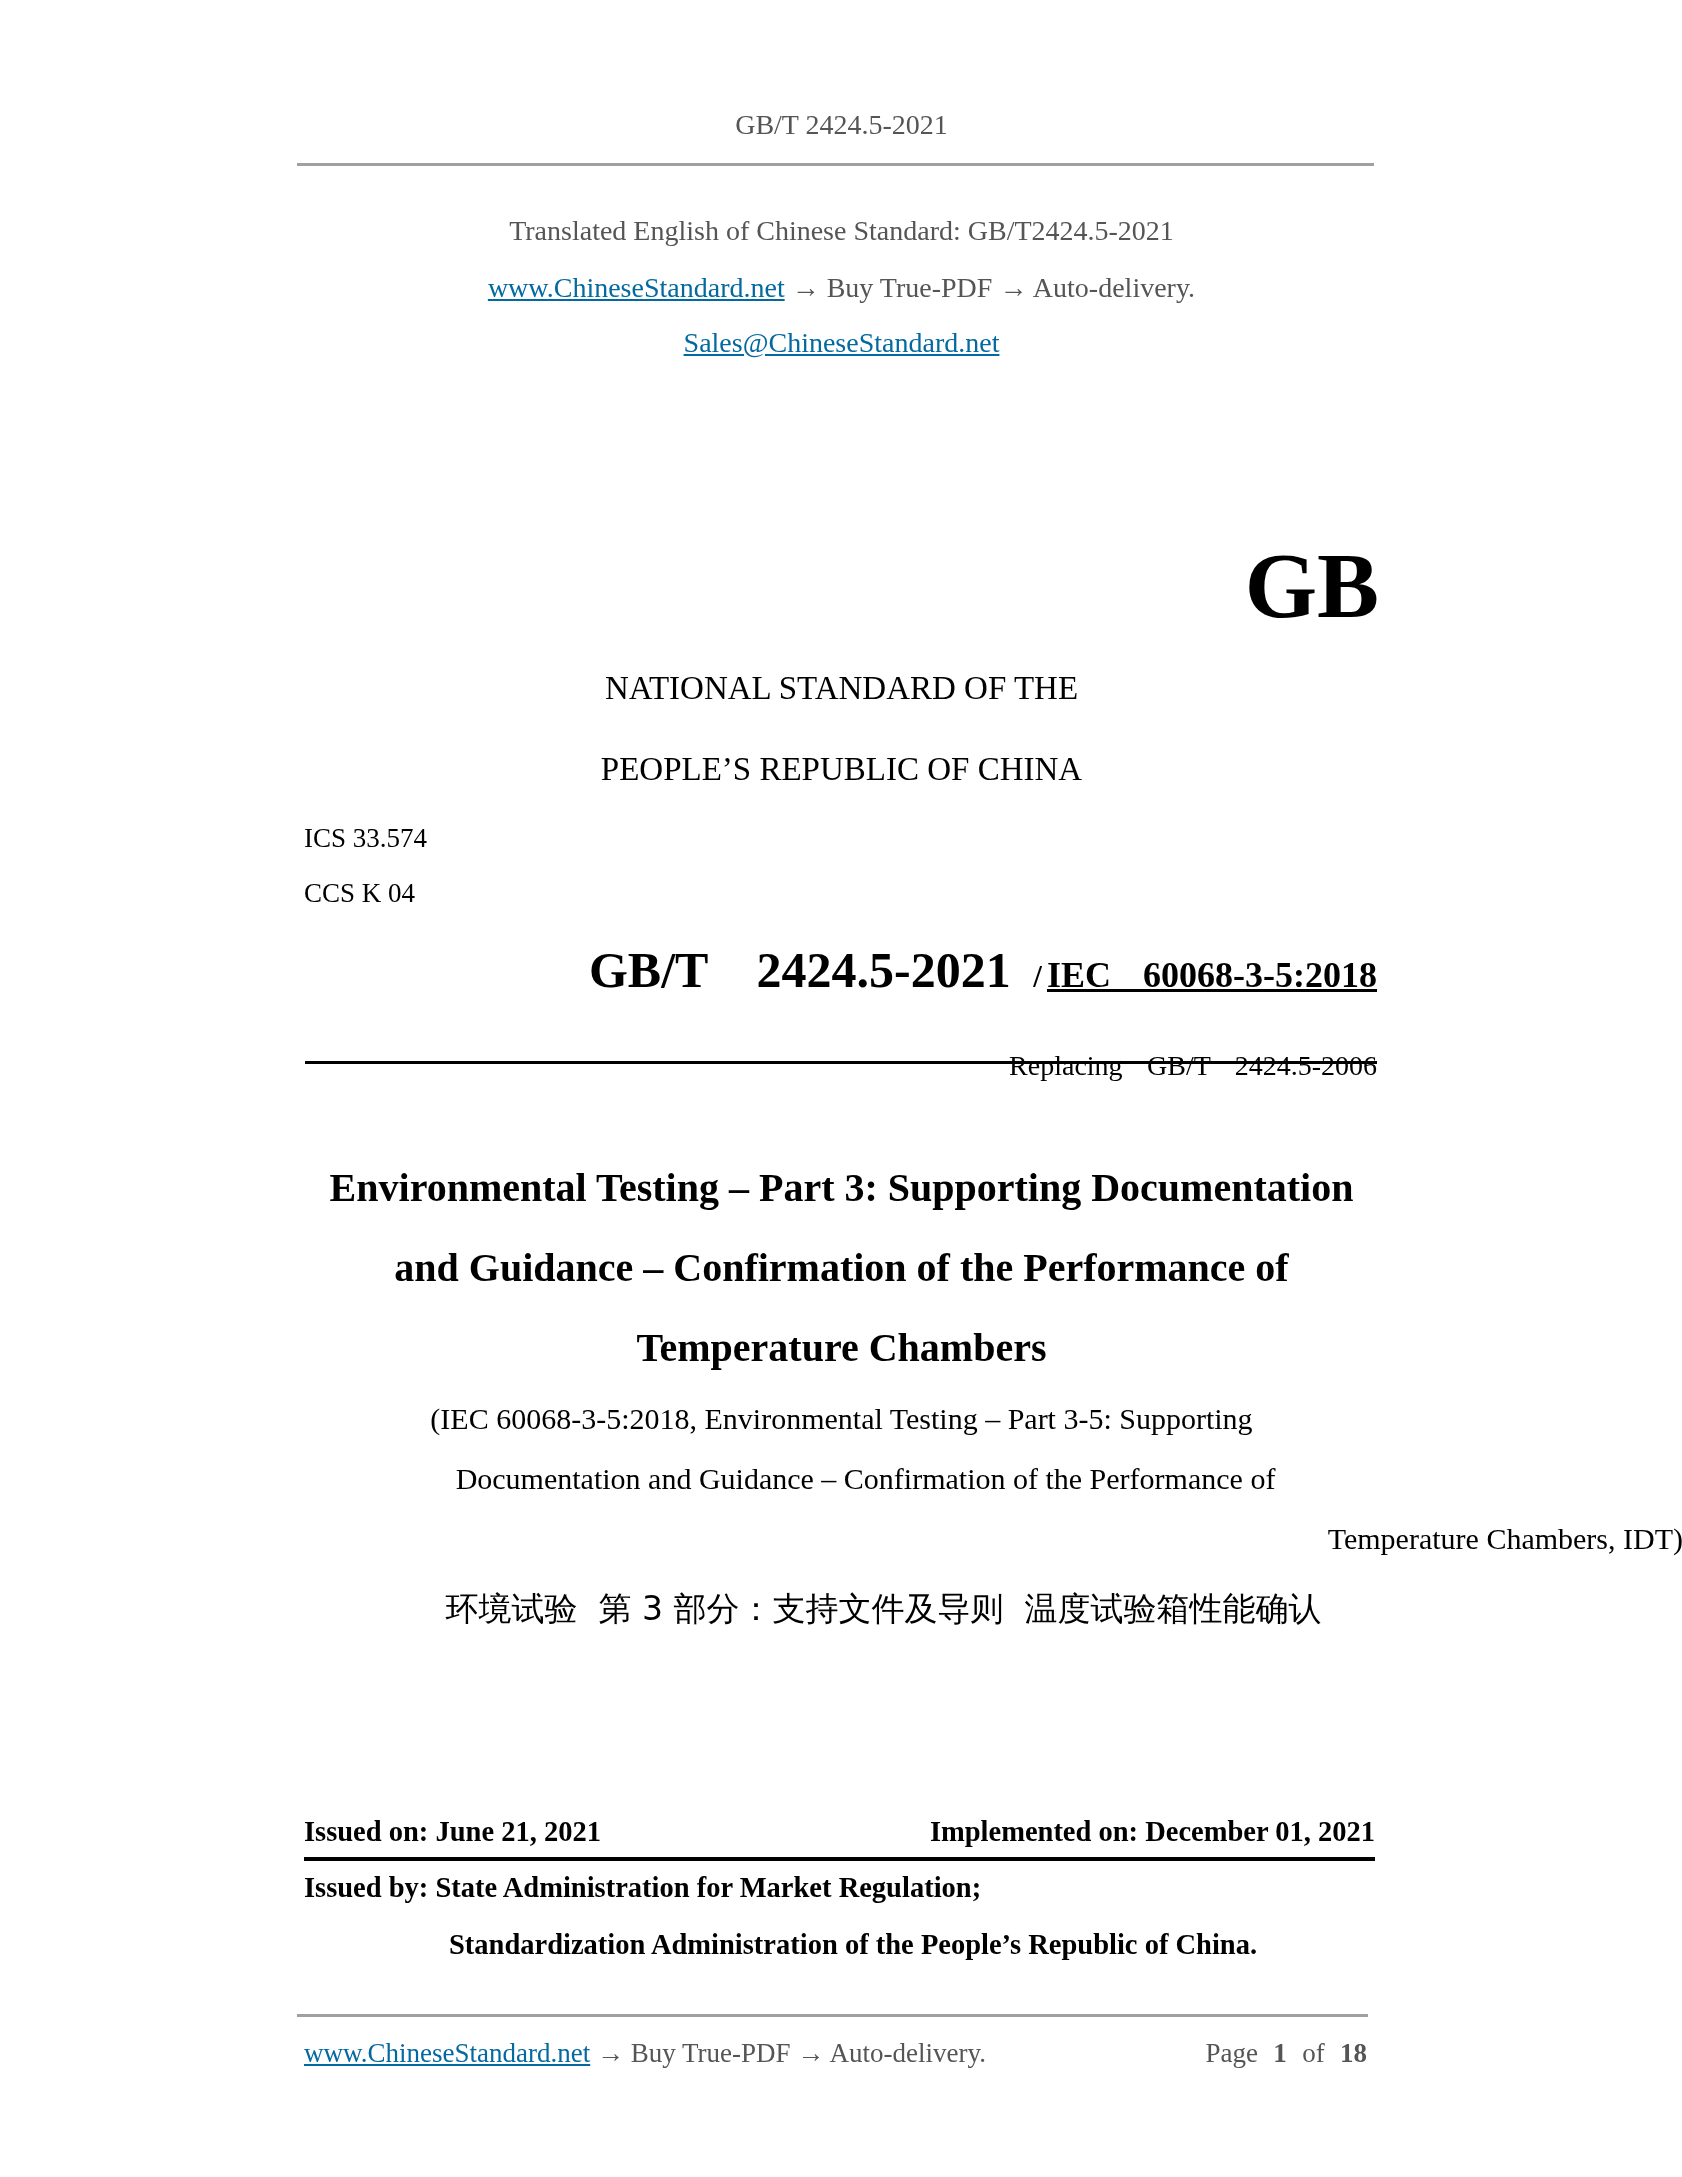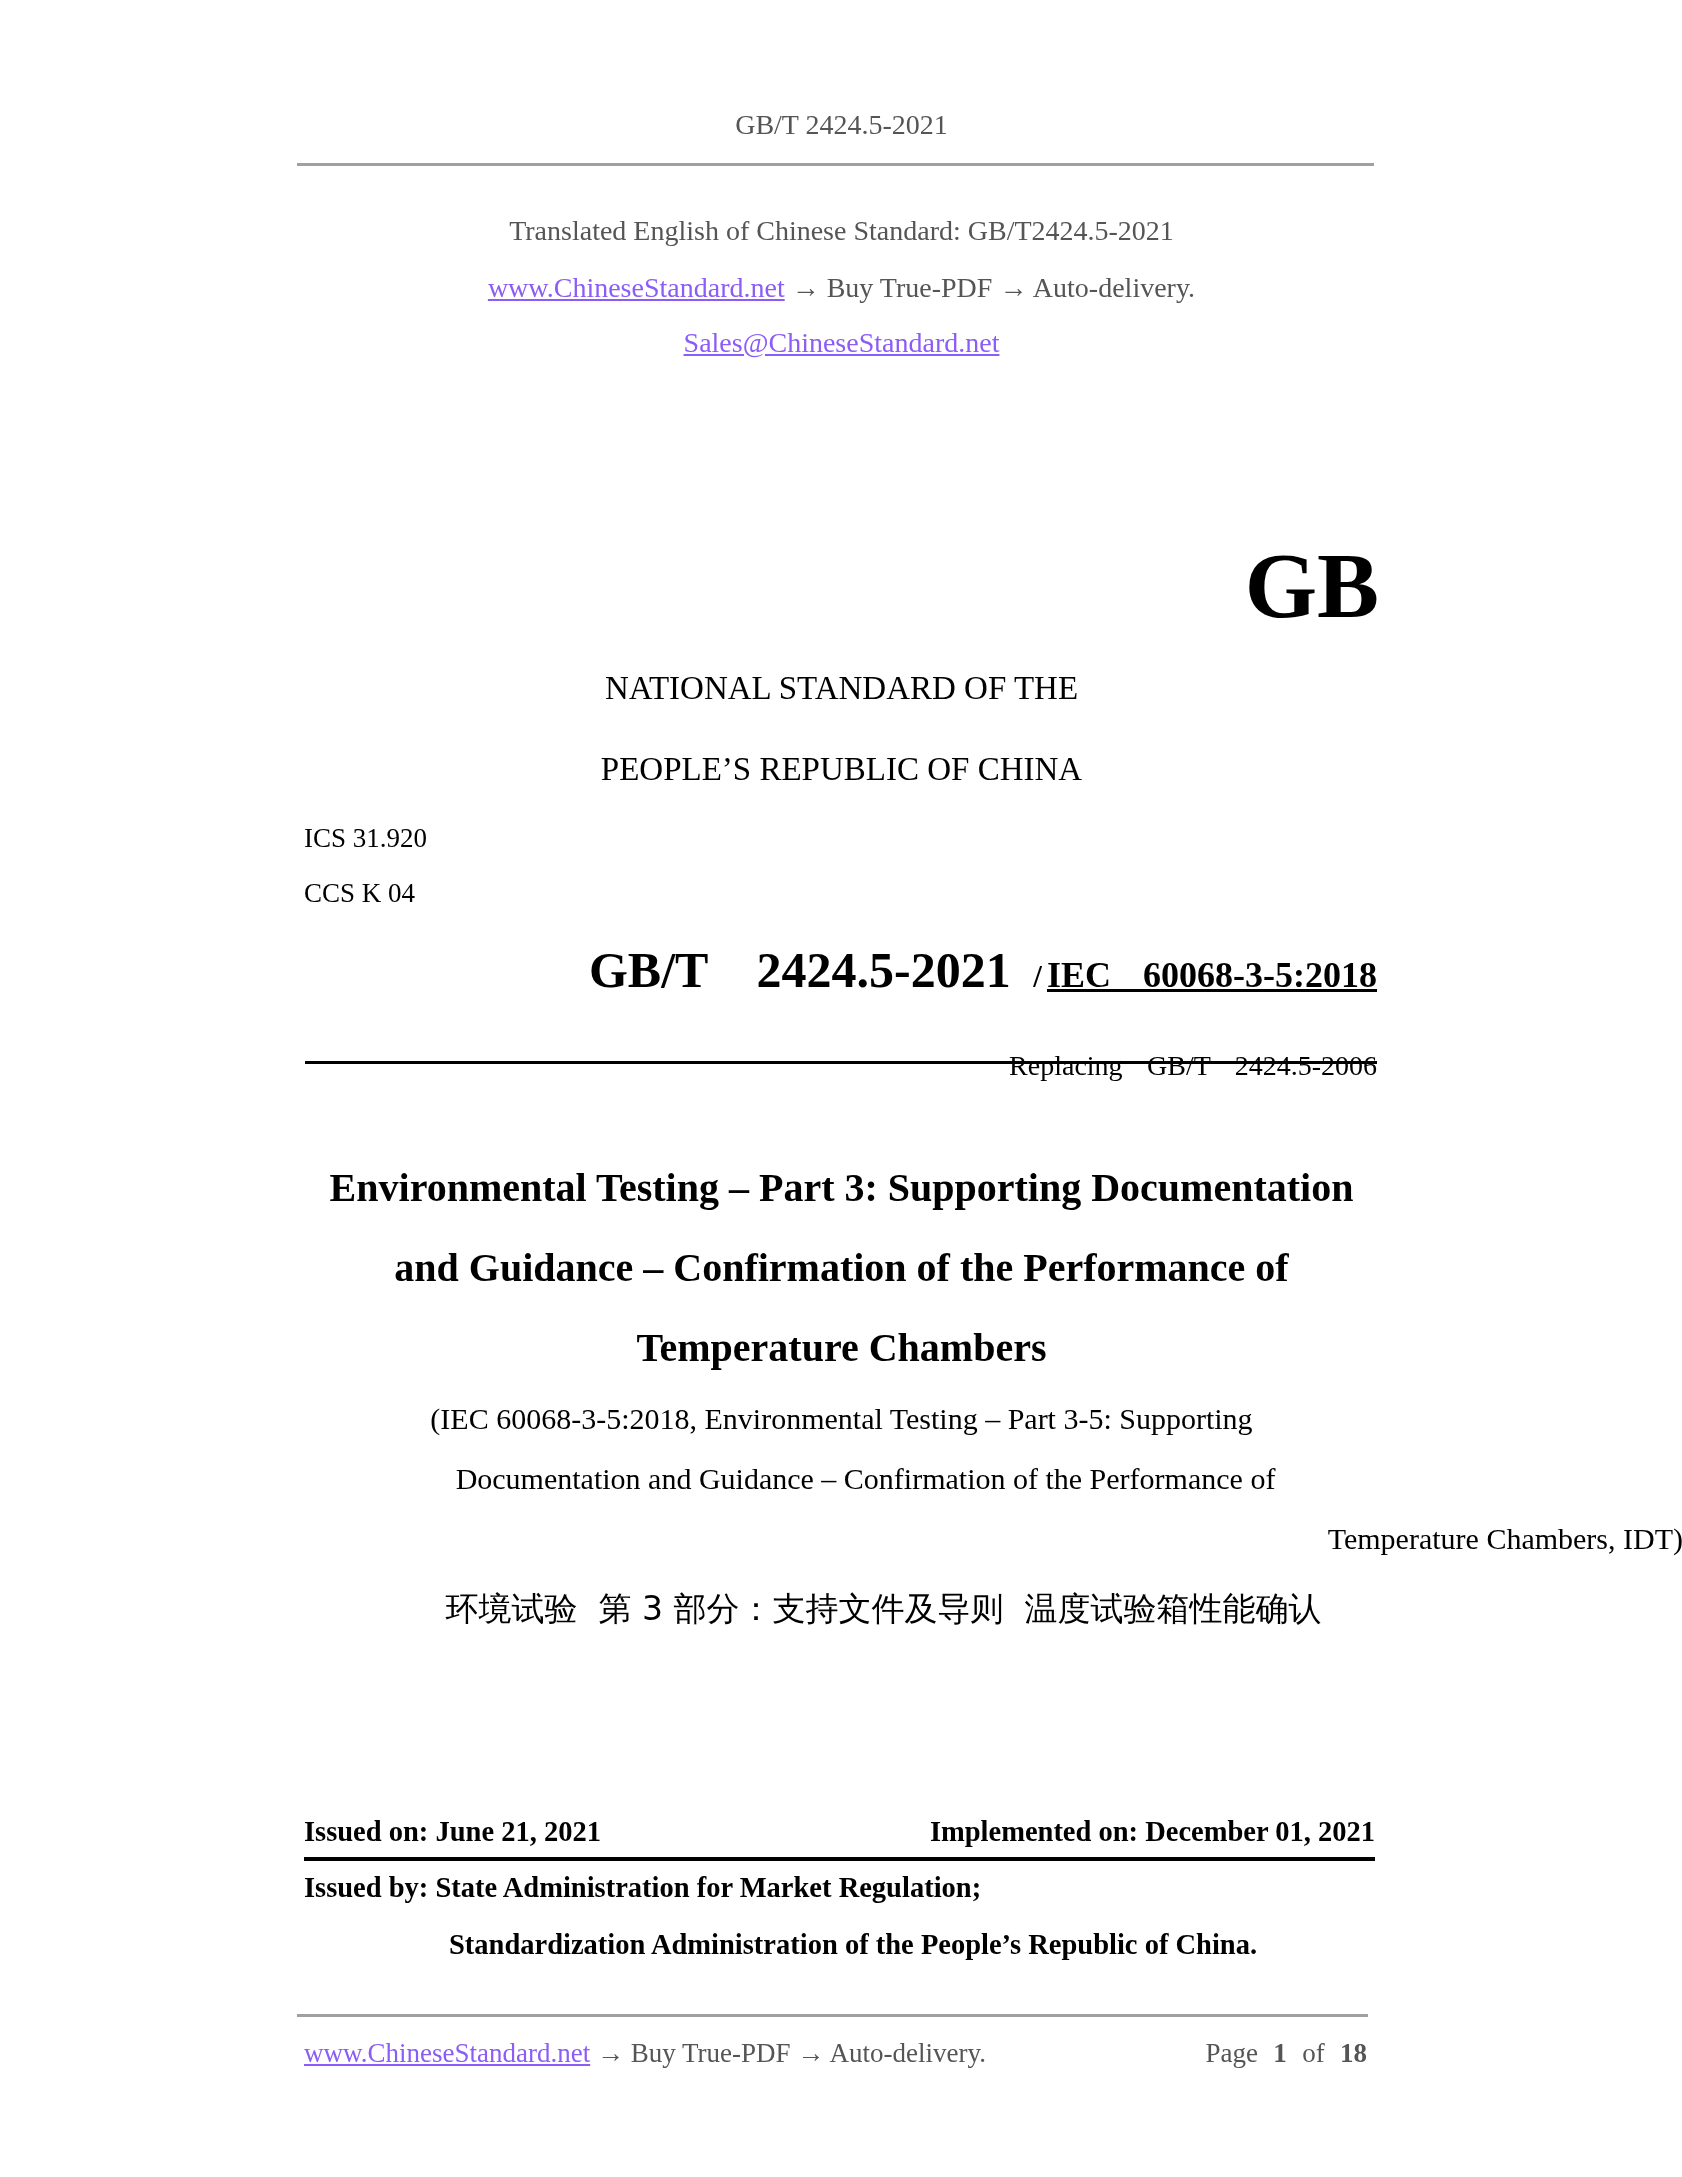--- a/index.html
+++ b/index.html
@@ -5,21 +5,21 @@
   html, body { margin:0; padding:0; background:#ffffff; }
   body { width:1683px; height:2177px; position:relative; overflow:hidden;
          font-family:"Liberation Serif","DejaVu Serif",serif; color:#000; }
   .abs { position:absolute; white-space:nowrap; }
   .center { left:0; width:1683px; text-align:center; }
   .gray { color:#555555; }
   .hdr { top:107px; font-size:28px; line-height:35px; }
   .rule-gray { position:absolute; background:#a0a0a0; }
   .rule-black { position:absolute; background:#000; }
   .top-line { font-size:28px; line-height:35px; }
-  a.link { color:#8b5cf6; text-decoration:underline; }
+  a.link { color:#0369a1; text-decoration:underline; }
   .gb-mark { right:304px; top:538px; font-size:93px; font-weight:bold; line-height:95px; }
   .nat { font-size:33px; line-height:40px; }
   .code { left:304px; font-size:27px; line-height:35px; }
   .stdno { right:306px; top:943px; line-height:55px; font-weight:bold; }
   .stdno .main { font-size:50px; word-spacing:12px; }
   .stdno .sep { font-size:31px; margin-left:22.5px; margin-right:5.2px; }
   .stdno .iec { font-size:36px; word-spacing:7px;text-decoration:underline; }
   .replacing { right:306px; top:1012px; font-size:28px; line-height:35px; word-spacing:5.2px;margin-top:36px; }
   .title { font-size:40px; font-weight:bold; line-height:48px; }
   .sub { font-size:30px; line-height:38px; }
@@ -40,21 +40,21 @@
 </div>
 <div class="abs center gray top-line" style="top:325px;">
   <a class="link">Sales@ChineseStandard.net</a>
 </div>
 
 <div class="abs gb-mark">GB</div>
 
 <div class="abs center nat" style="top:668px;">NATIONAL STANDARD OF THE</div>
 <div class="abs center nat" style="top:749px;">PEOPLE’S REPUBLIC OF CHINA</div>
 
-<div class="abs code" style="top:821px;">ICS 31.920</div>
+<div class="abs code" style="top:821px;">ICS 33.574</div>
 <div class="abs code" style="top:876px;">CCS K 04</div>
 
 <div class="abs stdno">
   <span class="main" style="white-space:pre;">GB/T  2424.5-2021</span><span class="sep">/</span><span class="iec" style="white-space:pre;">IEC  60068-3-5:2018</span>
 </div>
 <div class="abs replacing" style="white-space:pre;">Replacing  GB/T  2424.5-2006</div>
 <div class="rule-black" style="left:305px; top:1061px; width:1072px; height:2.6px;"></div>
 
 <div class="abs center title" style="top:1164px;">Environmental Testing – Part 3: Supporting Documentation</div>
 <div class="abs center title" style="top:1244px;">and Guidance – Confirmation of the Performance of</div>

